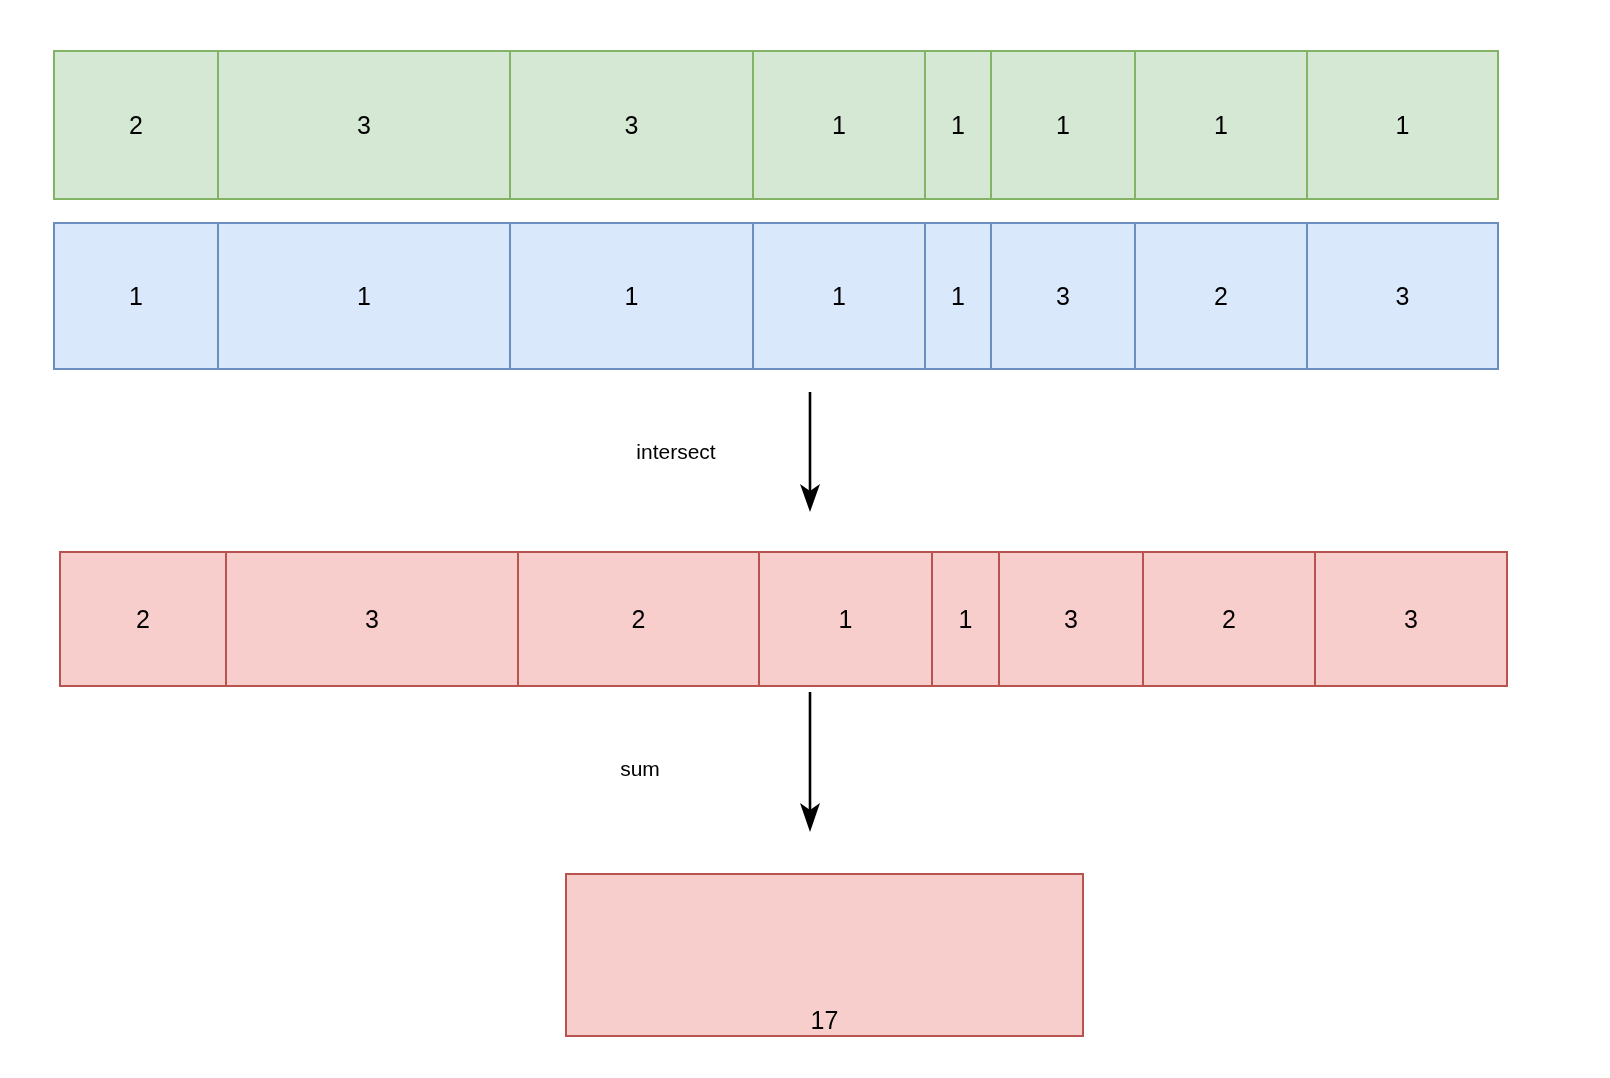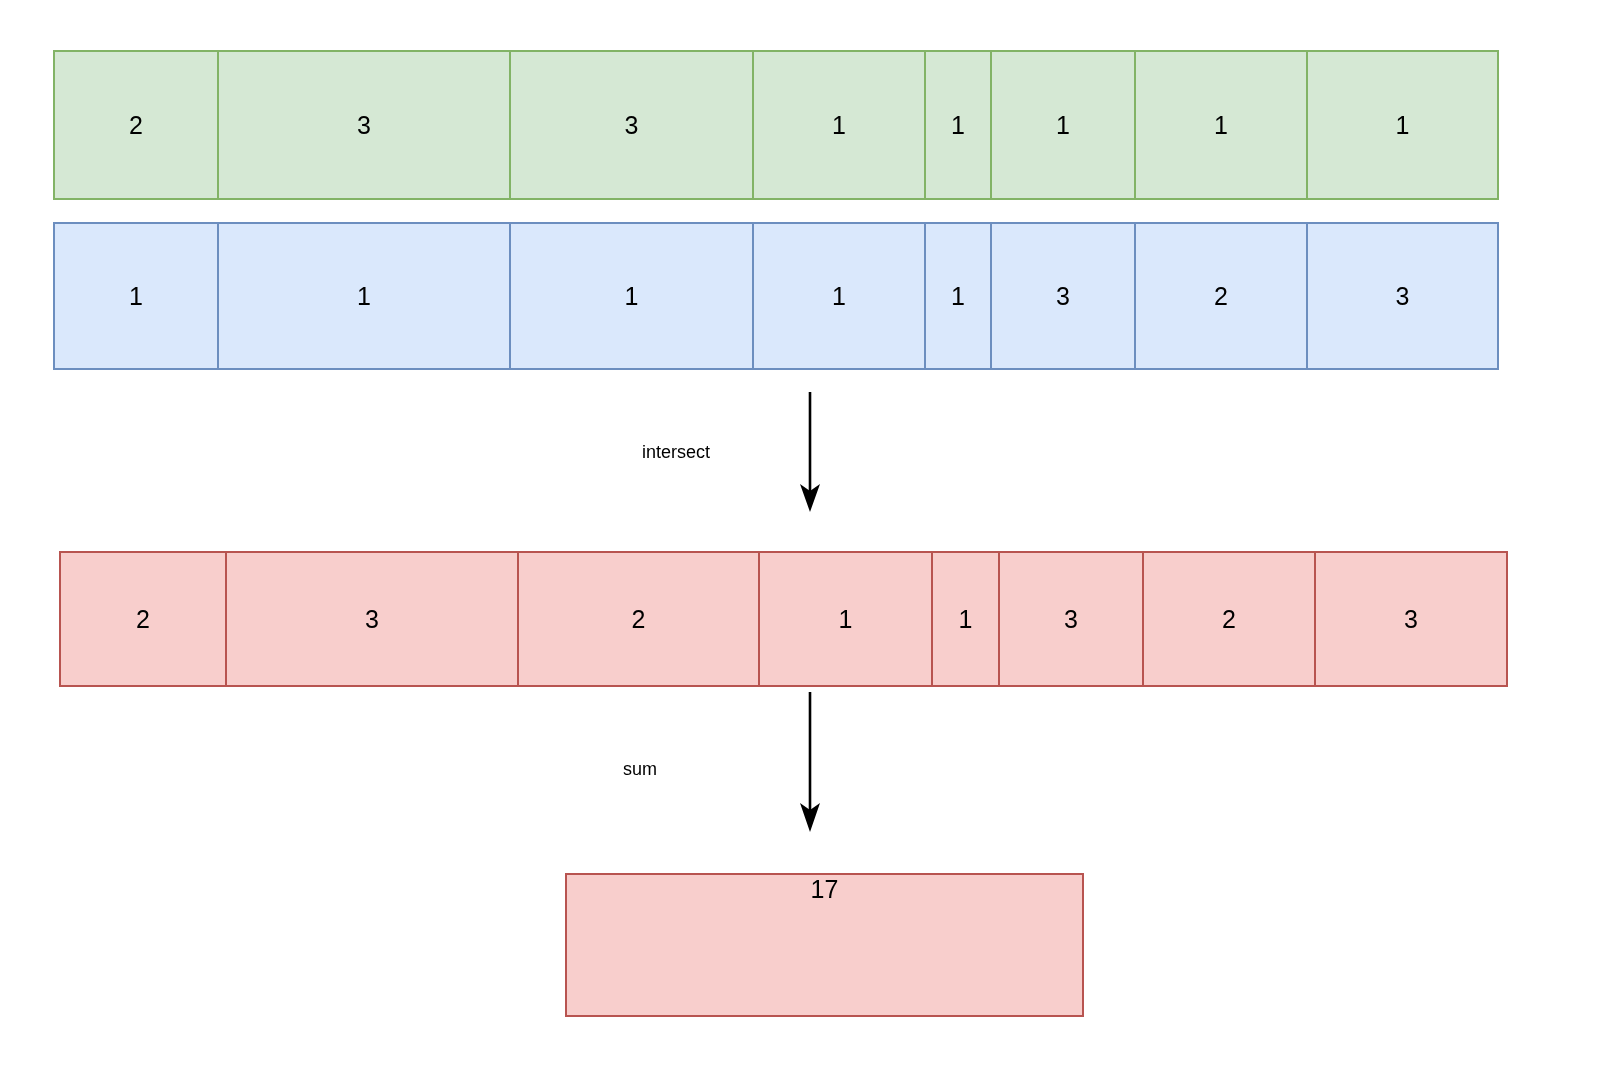--- a/index.html
+++ b/index.html
@@ -59,43 +59,43 @@
   #row-green { left: 53px; top: 50px;  height: 150px; }
   #row-blue  { left: 53px; top: 222px; height: 148px; }
   #row-red   { left: 59px; top: 551px; height: 136px; }
 
   
   .result-box {
     position: absolute;
     left: 565px;
     top: 873px;
     width: 519px;
-    height: 144px;
+    height: 164px;
     box-sizing: border-box;
     background: #f8cecc;
     border: 2px solid #b85450;
     display: flex;
-    align-items: flex-start;
+    align-items: flex-end;
     justify-content: center;
     font-size: 25px;
     color: #000000;
   }
 
   
   .arrow-svg {
     position: absolute;
     overflow: visible;
   }
   #arrow-intersect { left: 780px; top: 392px; }
   #arrow-sum       { left: 780px; top: 692px; }
 
   
   .edge-label {
     position: absolute;
-    font-size: 18px;
+    font-size: 21px;
     color: #000000;
     white-space: nowrap;
     transform: translate(-50%, -50%);
   }
   #label-intersect { left: 676px; top: 452px; }
   #label-sum       { left: 640px; top: 769px; }
 </style>
 </head>
 <body>
 

